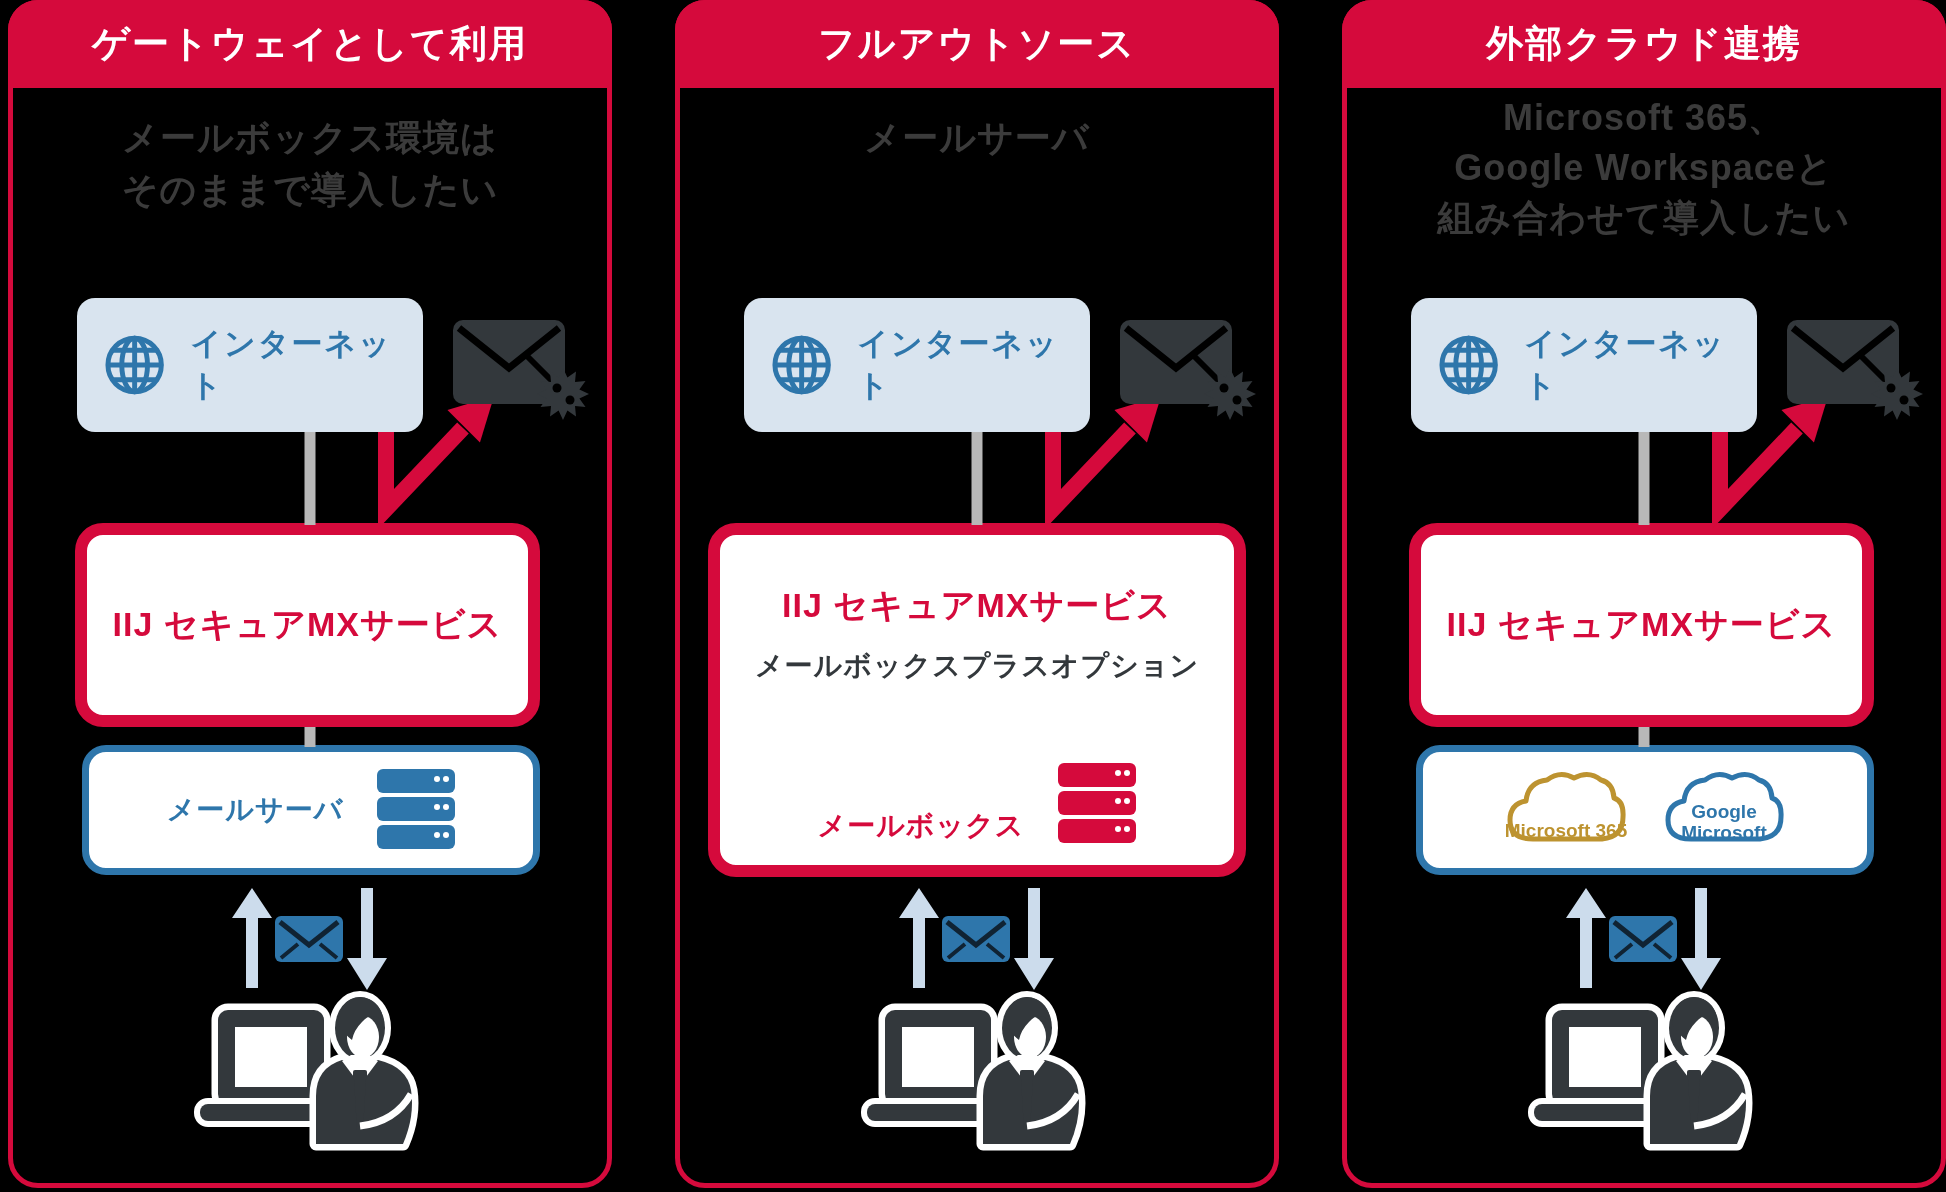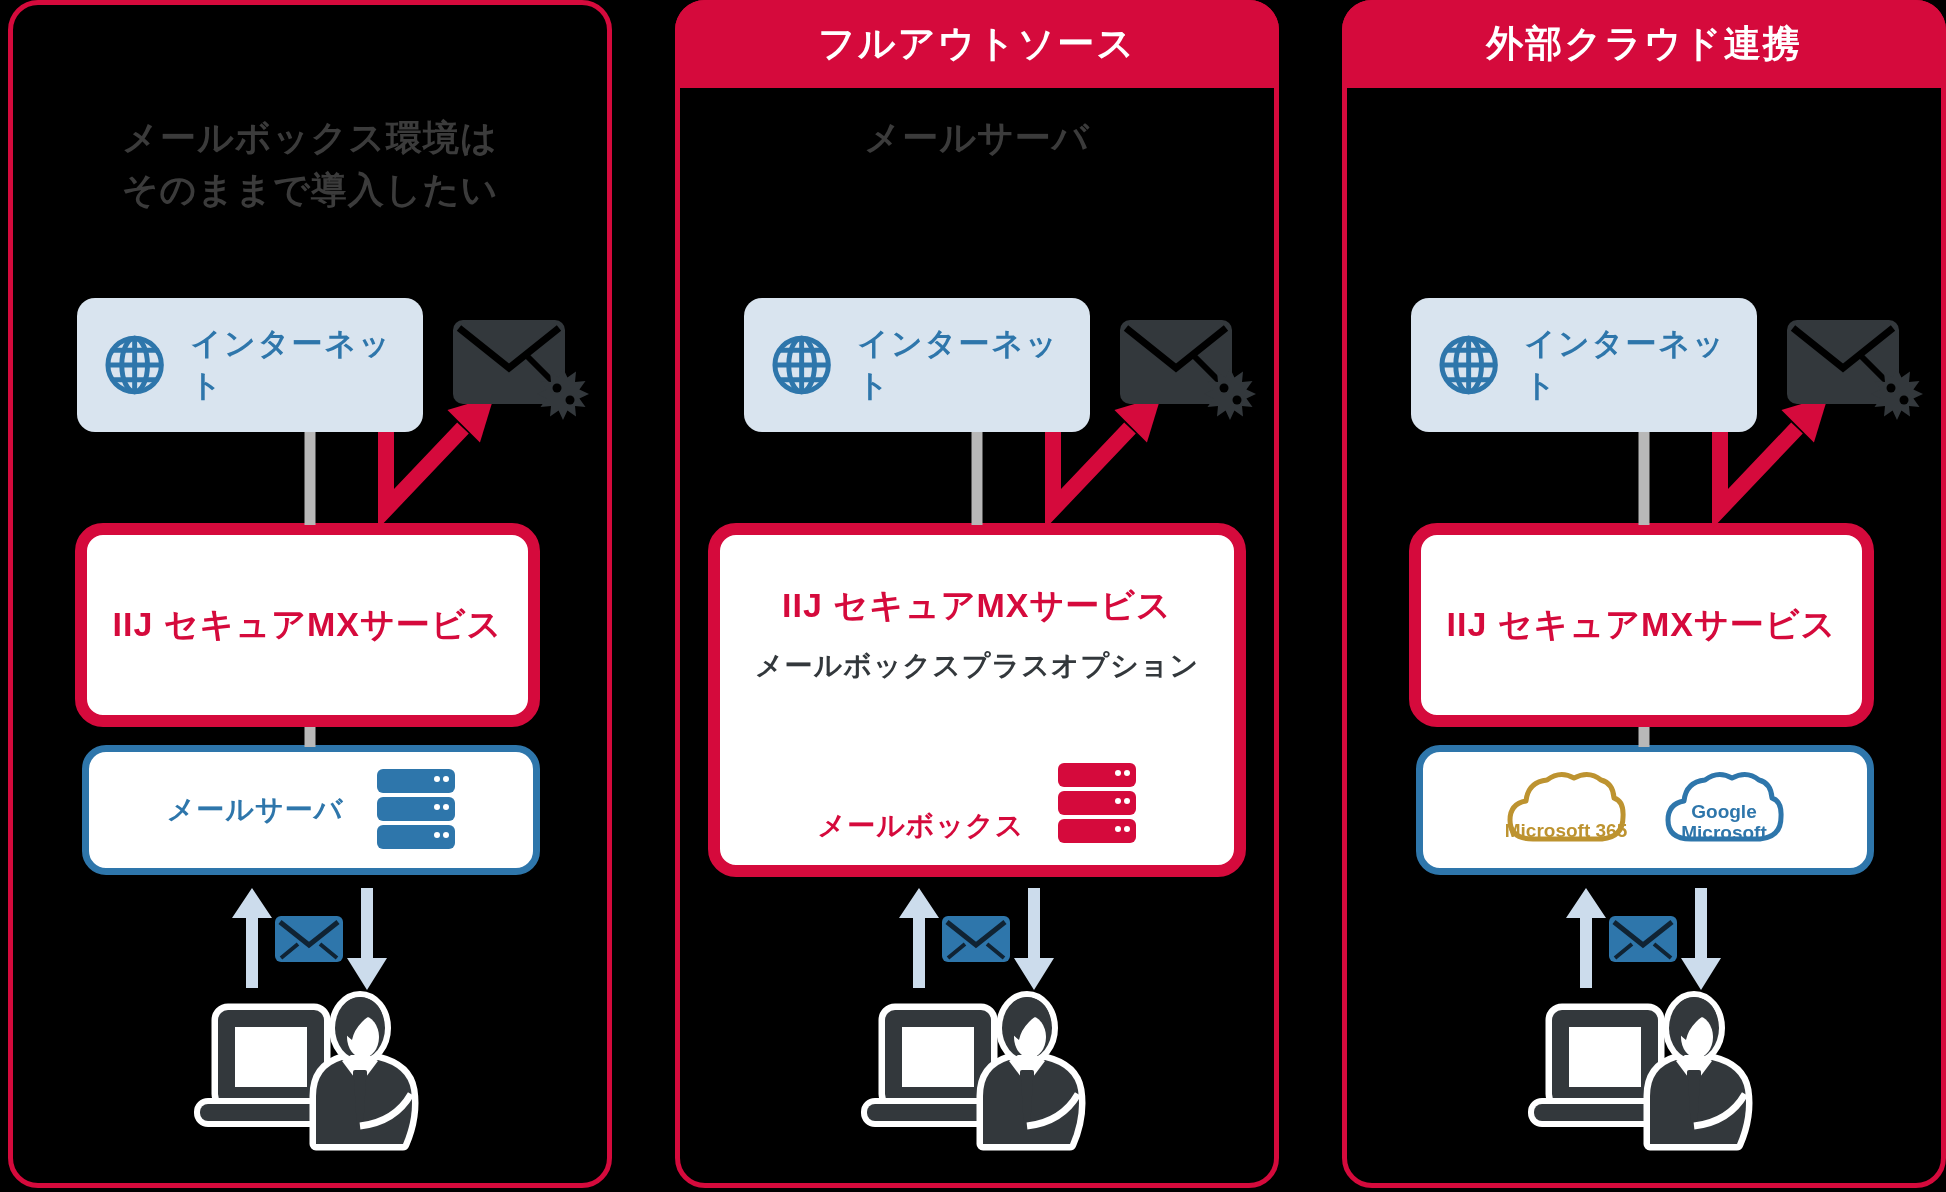--- a/index.html
+++ b/index.html
@@ -127,20 +127,23 @@
       <use href="#sym-spam" transform="translate(440,315)"></use>
       <use href="#sym-updown" transform="translate(205,883)"></use>
       <use href="#sym-person-laptop" transform="translate(179,977)"></use>
     </g>
   </defs>
 </svg>
 
 <div id="canvas">
 
   <section class="card" style="left:8px">
+    <div class="card-header">
+      <span>ゲートウェイとして利用</span>
+    </div>
     <div class="desc">
       <div>メールボックス環境は</div>
       <div>そのままで導入したい</div>
     </div>
 
     <div class="inet">
       <svg width="64" height="64" viewBox="0 0 64 64" style="color:var(--blue)">
           <use href="#sym-globe"></use>
         </svg>
       <span class="inet-label">インターネット</span>
@@ -190,20 +193,25 @@
     </div>
 
     <svg class="overlay" viewBox="0 0 594 1178">
       <use href="#sym-connectors"></use>
     </svg>
   </section>
 
   <section class="card" style="left:1342px">
     <div class="card-header">
       <span>外部クラウド連携</span>
+    </div>
+    <div class="desc three">
+      <div>Microsoft 365、</div>
+      <div>Google Workspaceと</div>
+      <div>組み合わせて導入したい</div>
     </div>
 
     <div class="inet">
       <svg width="64" height="64" viewBox="0 0 64 64" style="color:var(--blue)">
           <use href="#sym-globe"></use>
         </svg>
       <span class="inet-label">インターネット</span>
     </div>
 
     <div class="iij">

